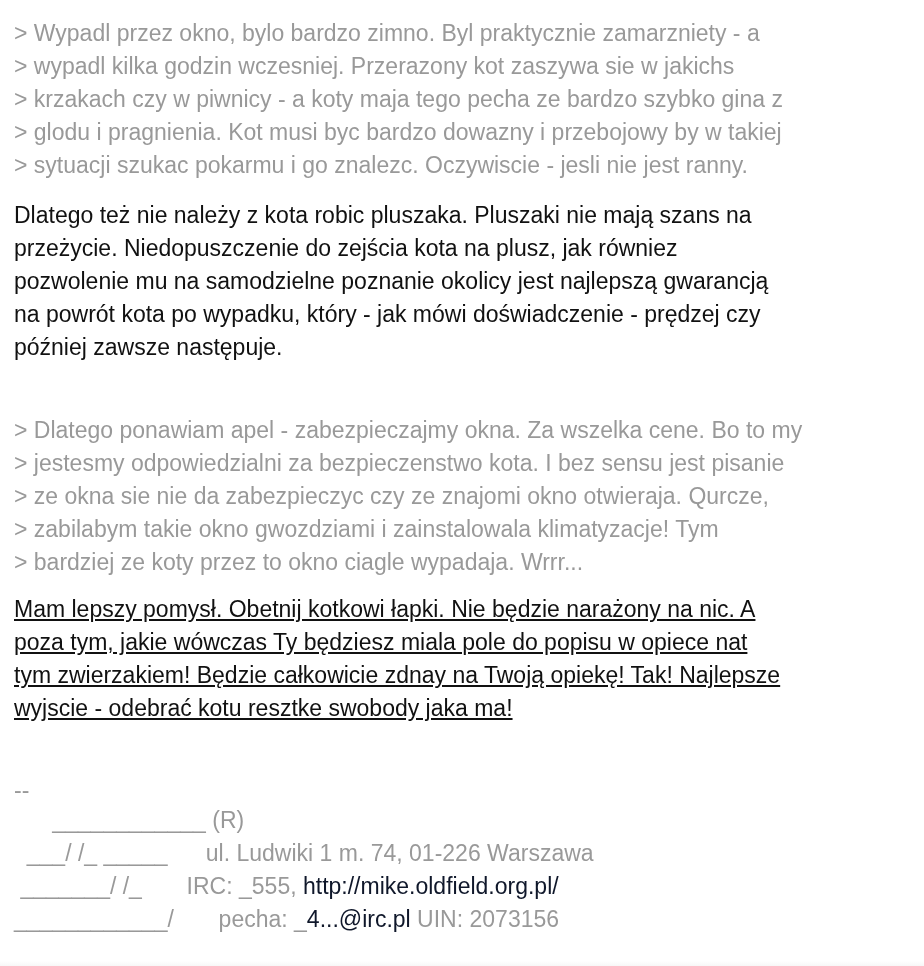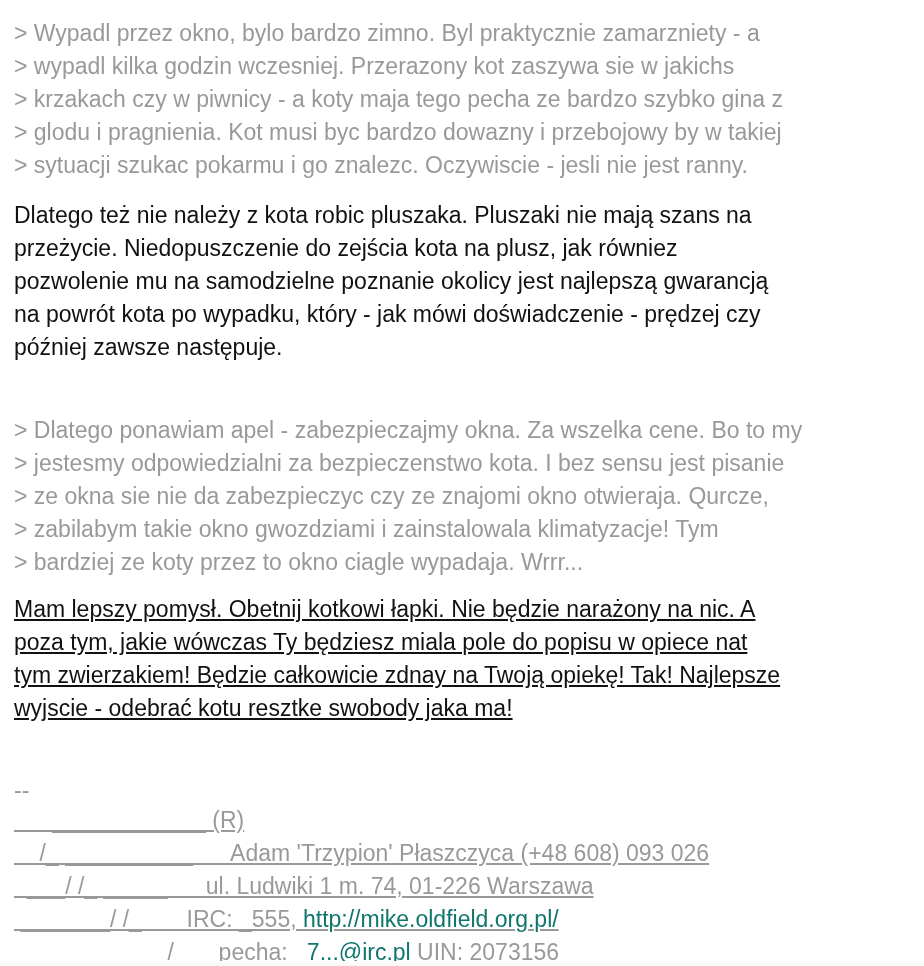--- a/index.html
+++ b/index.html
@@ -25,23 +25,23 @@
     white-space: pre-wrap;
   }
   .gray  { color: #999999; }
   .black { color: #111111; }
   .q1   { top: 5px; }
   .p1   { top: 187px; }
   .q2   { top: 402px; }
   .p2   { top: 581px; text-decoration: underline; }
   .dash { top: 762px; }
   .sig  { position: absolute; left: 14px; top: 792px; color: #999999; }
-  .sig-line { white-space: pre; height: 33px; text-decoration: underline; }
+  .sig-line { white-space: pre; height: 33px; }
   .link {
-    color: #0f766e;
+    color: #0f172a;
     text-decoration: none;
     cursor: pointer;
   }
   .footer-band {
     position: absolute;
     left: 0;
     bottom: 0;
     width: 100%;
     height: 17px;
     background: linear-gradient(to bottom, #ffffff 0%, #f1f1f1 55%, #e9e9e9 100%);
@@ -72,21 +72,20 @@
 
   <div class="textblock black p2">Mam lepszy pomysł. Obetnij kotkowi łapki. Nie będzie narażony na nic. A
 poza tym, jakie wówczas Ty będziesz miala pole do popisu w opiece nat
 tym zwierzakiem! Będzie całkowicie zdnay na Twoją opiekę! Tak! Najlepsze
 wyjscie - odebrać kotu resztke swobody jaka ma!</div>
 
   <div class="textblock gray dash">--</div>
 
   <div class="sig">
     <div class="sig-line">      ____________ (R)</div>
-    <div class="sig-line">    /_ __________      Adam 'Trzypion' Płaszczyca (+48 608) 093 026</div>
     <div class="sig-line">  ___/ /_ _____      ul. Ludwiki 1 m. 74, 01-226 Warszawa</div>
     <div class="sig-line"><span> _______/ /_       IRC: _555, </span><a class="link">http://mike.oldfield.org.pl/</a></div>
-    <div class="sig-line"><span>____________/       pecha: _</span><a class="link">7...@irc.pl</a><span> UIN: 2073156</span></div>
+    <div class="sig-line"><span>____________/       pecha: _</span><a class="link">4...@irc.pl</a><span> UIN: 2073156</span></div>
   </div>
 
   <div class="footer-band"></div>
 
 </div>
 
 </body></html>

